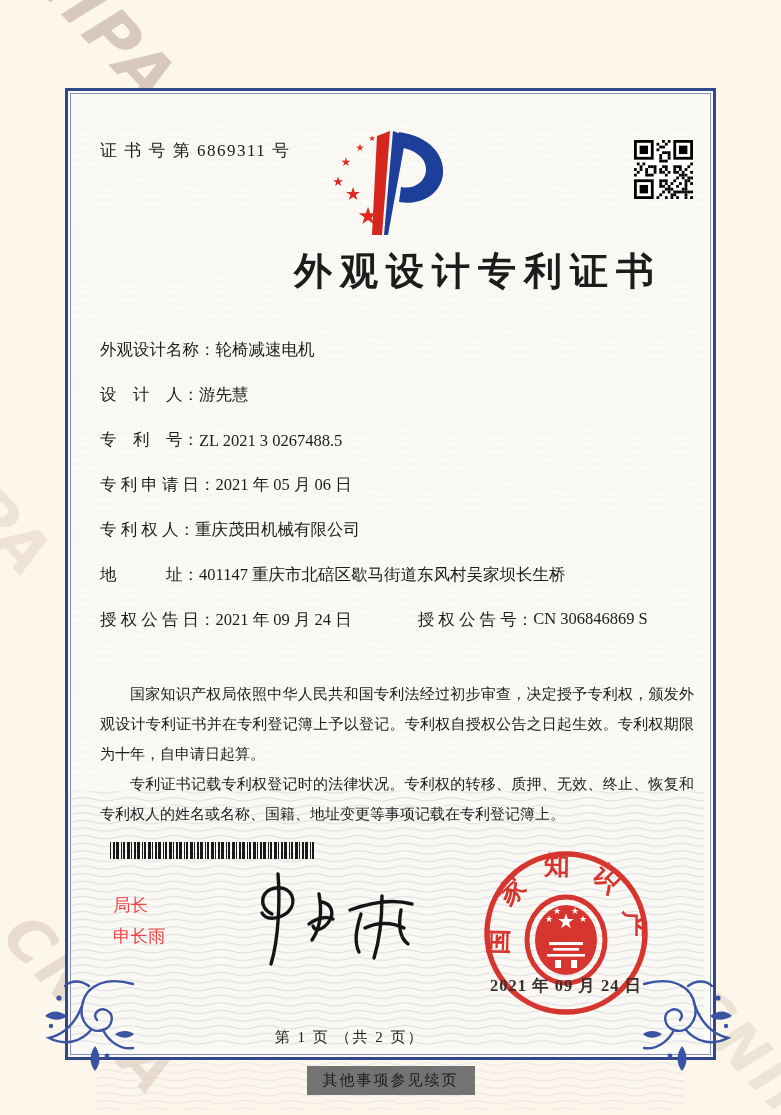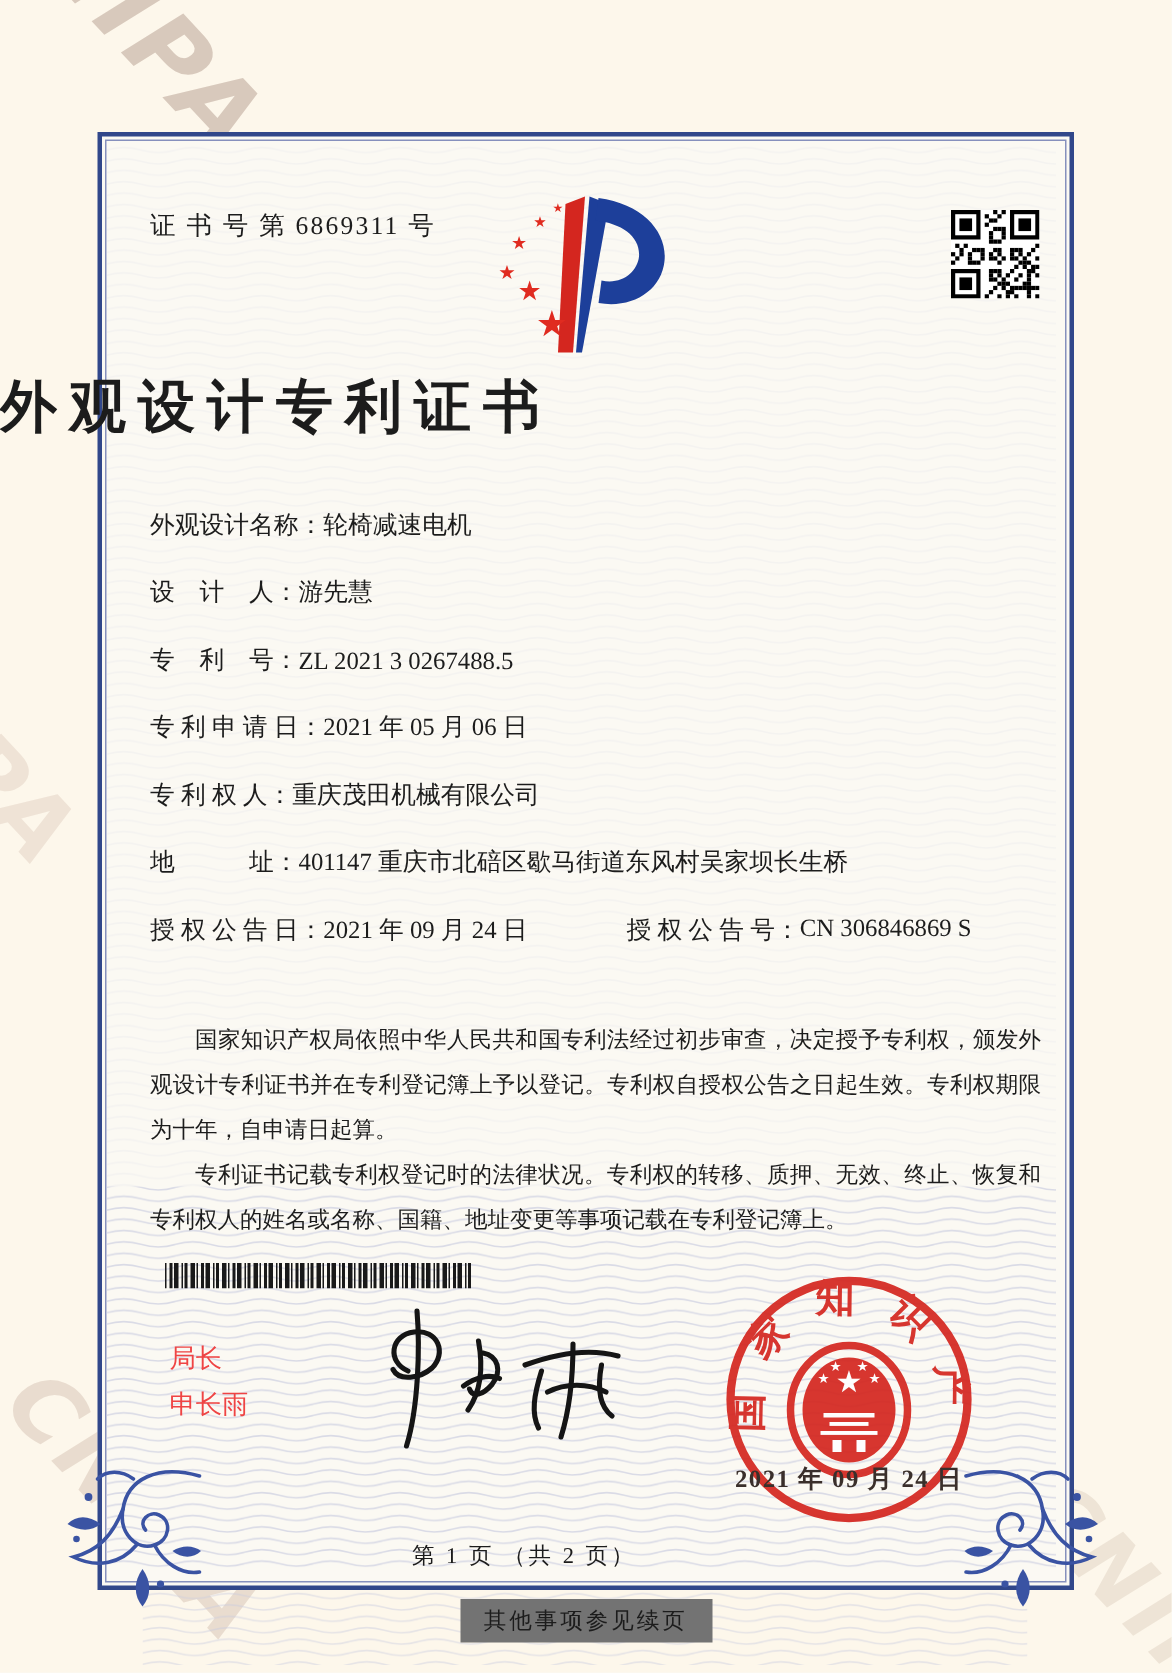--- a/index.html
+++ b/index.html
@@ -10,21 +10,21 @@
       color:#d8c9bc;transform:rotate(47deg);letter-spacing:4px;user-select:none;pointer-events:none;}
   
   .frame{position:absolute;left:65px;top:88px;width:645px;height:966px;border:3px solid #31478a;background:#fbf9f3;}
   .frame-inner{position:absolute;left:2px;top:2px;right:2px;bottom:2px;border:1.5px solid #8690bd;}
   
   .waves{position:absolute;pointer-events:none;}
   
   .certno{position:absolute;left:100px;top:139px;font-size:17px;letter-spacing:1.5px;}
   .logo{position:absolute;left:325px;top:128px;width:138px;height:110px;}
   .qr{position:absolute;left:634px;top:140px;width:59px;height:59px;background:#fff;}
-  .title{position:absolute;left:0;top:246px;width:662px;text-align:left;font-size:38px;
+  .title{position:absolute;left:0;top:246px;width:662px;text-align:right;font-size:38px;
          font-weight:bold;letter-spacing:8px;}
   
   .fields{position:absolute;left:100px;top:341px;width:600px;display:flex;flex-direction:column;gap:25px;
           font-size:16.5px;}
   .frow{display:flex;white-space:pre;height:20px;align-items:flex-end;}
   .flabel{white-space:pre;}
   .fvalue{white-space:pre;}
   .pair2{margin-left:66px;display:flex;white-space:pre;}
   
   .paras{position:absolute;left:100px;top:679px;width:594px;font-size:15px;line-height:30px;

